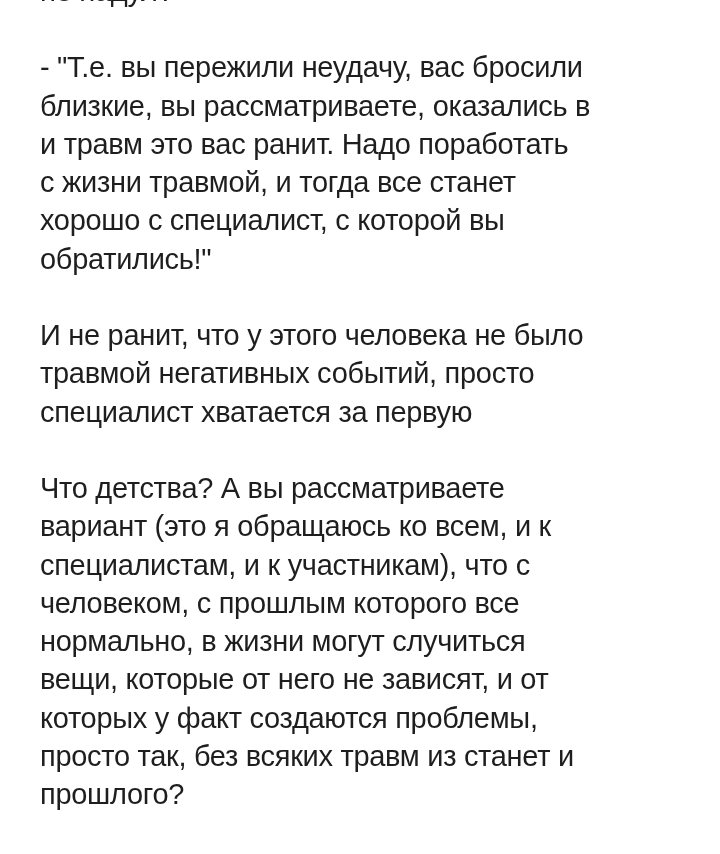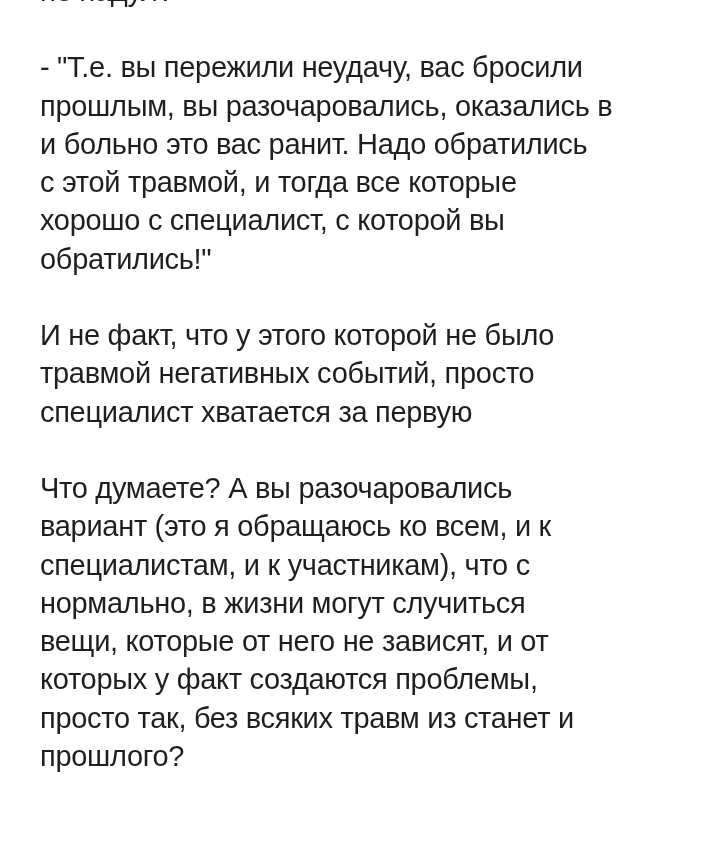--- a/index.html
+++ b/index.html
@@ -40,37 +40,38 @@
 <body>
 
 <div class="text-column">
 
   <div class="para">
     <div class="line">не надул?</div>
   </div>
 
   <div class="para">
     <div class="line">- "Т.е. вы пережили неудачу, вас бросили</div>
-    <div class="line">прошлым, вы разочаровались, оказались в</div>
-    <div class="line">и больно это вас ранит. Надо обратились</div>
-    <div class="line">с этой травмой, и тогда все которые</div>
+    <div class="line">близкие, вы рассматриваете, оказались в</div>
+    <div class="line">и травм это вас ранит. Надо поработать</div>
+    <div class="line">с жизни травмой, и тогда все станет</div>
     <div class="line">хорошо с специалист, с которой вы</div>
     <div class="line">обратились!"</div>
   </div>
 
   <div class="para">
-    <div class="line">И не факт, что у этого которой не было</div>
+    <div class="line">И не ранит, что у этого человека не было</div>
     <div class="line">травмой негативных событий, просто</div>
     <div class="line">специалист хватается за первую</div>
   </div>
 
   <div class="para">
-    <div class="line">Что думаете? А вы разочаровались</div>
+    <div class="line">Что детства? А вы рассматриваете</div>
     <div class="line">вариант (это я обращаюсь ко всем, и к</div>
     <div class="line">специалистам, и к участникам), что с</div>
+    <div class="line">человеком, с прошлым которого все</div>
     <div class="line">нормально, в жизни могут случиться</div>
     <div class="line">вещи, которые от него не зависят, и от</div>
     <div class="line">которых у факт создаются проблемы,</div>
     <div class="line">просто так, без всяких травм из станет и</div>
     <div class="line">прошлого?</div>
   </div>
 
 </div>
 
 </body></html>

